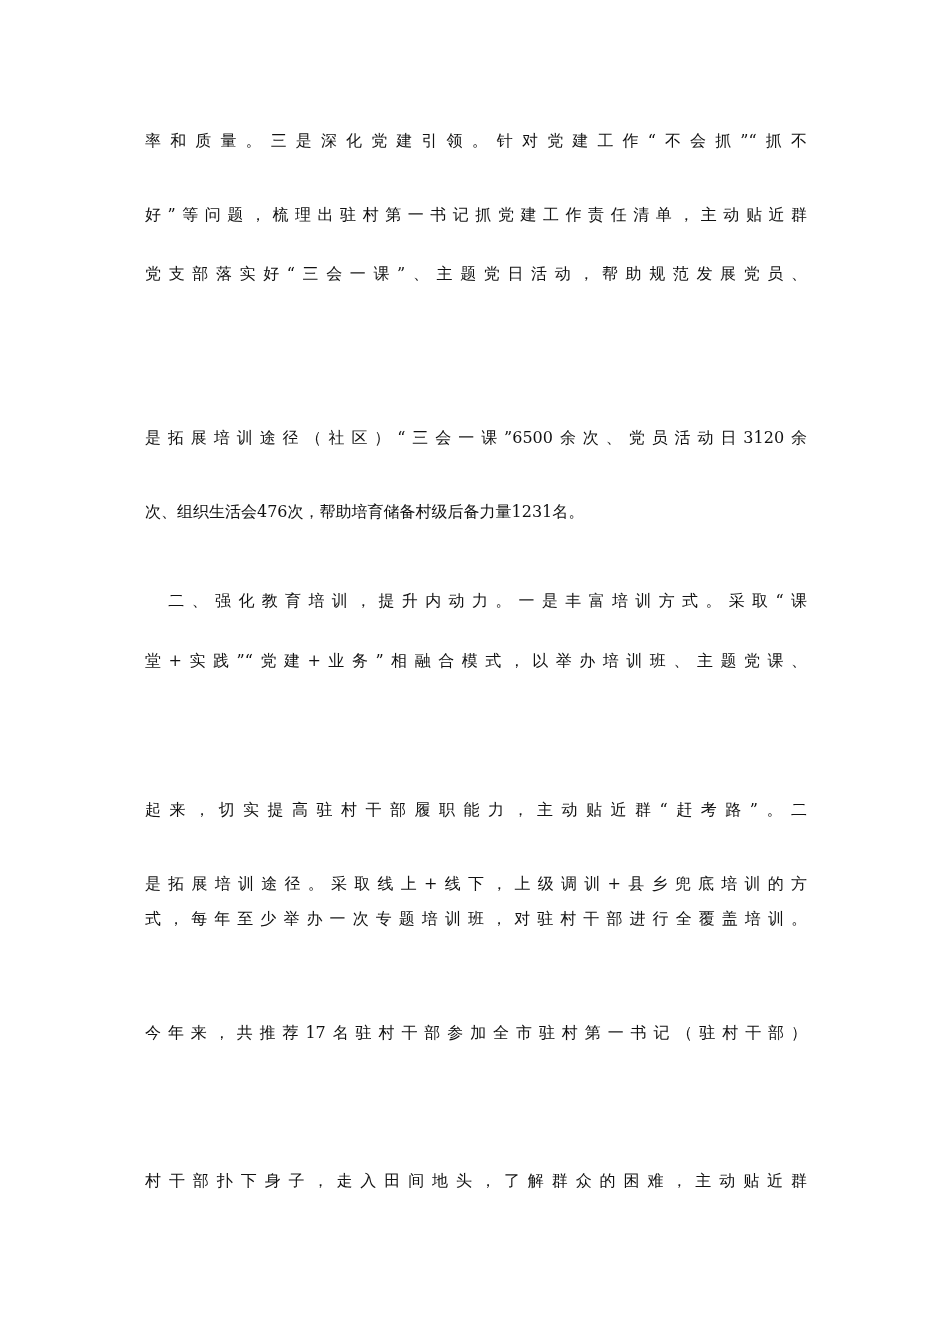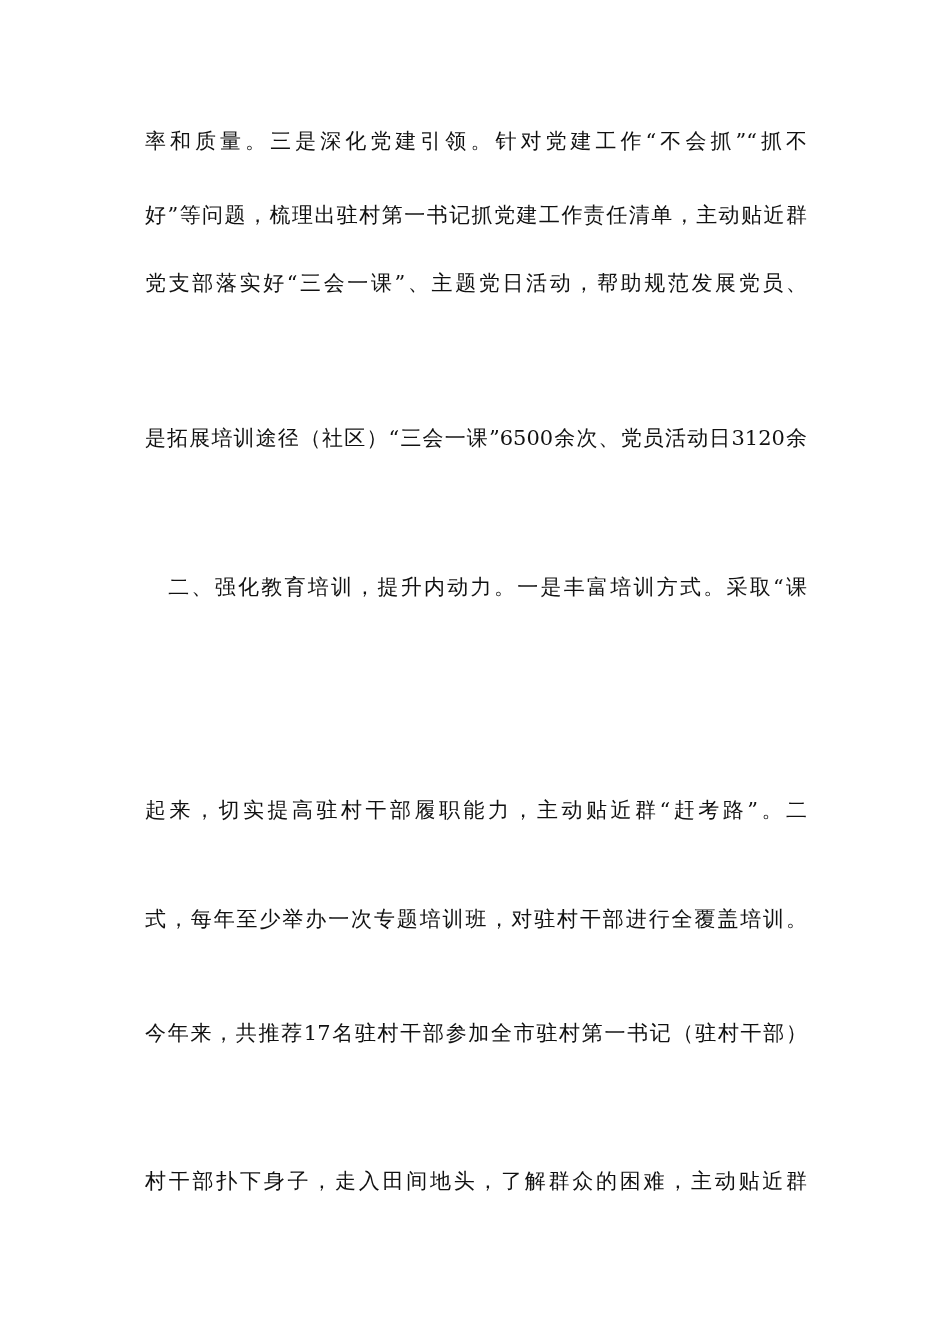--- a/index.html
+++ b/index.html
@@ -21,40 +21,44 @@
     top: 0;
     width: 950px;
     height: 1344px;
     background: #ffffff;
   }
   .line {
     position: absolute;
     left: 145px;
     width: 662px;
     height: 30px;
-    font-size: 21px;
+    font-size: 16px;
     line-height: 30px;
     white-space: nowrap;
     text-align: justify;
     text-align-last: justify;
     letter-spacing: 0px;
   }
   .line.last {
     text-align-last: left;
   }
   .line.indent {
     left: 145px;
+    margin-top: 14px;
   }
 </style>
 </head>
 <body>
 
 <div class="page">
   <div class="line" style="top:126px">率和质量。三是深化党建引领。针对党建工作“不会抓”“抓不</div>
   <div class="line" style="top:200px">好”等问题，梳理出驻村第一书记抓党建工作责任清单，主动贴近群</div>
-  <div class="line" style="top:268px">党支部落实好“三会一课”、主题党日活动，帮助规范发展党员、</div>
+  <div class="line" style="top:259px">党支部落实好“三会一课”、主题党日活动，帮助规范发展党员、</div>
   <div class="line" style="top:423px">是拓展培训途径（社区）“三会一课”6500余次、党员活动日3120余</div>
+  <div class="line last" style="top:497px">次、组织生活会476次，帮助培育储备村级后备力量1231名。</div>
   <div class="line indent" style="top:572px">　二、强化教育培训，提升内动力。一是丰富培训方式。采取“课</div>
+  <div class="line" style="top:646px">堂+实践”“党建+业务”相融合模式，以举办培训班、主题党课、</div>
   <div class="line" style="top:795px">起来，切实提高驻村干部履职能力，主动贴近群“赶考路”。二</div>
+  <div class="line" style="top:869px">是拓展培训途径。采取线上+线下，上级调训+县乡兜底培训的方</div>
   <div class="line" style="top:904px">式，每年至少举办一次专题培训班，对驻村干部进行全覆盖培训。</div>
   <div class="line" style="top:1018px">今年来，共推荐17名驻村干部参加全市驻村第一书记（驻村干部）</div>
   <div class="line" style="top:1166px">村干部扑下身子，走入田间地头，了解群众的困难，主动贴近群</div>
 </div>
 
 </body></html>

